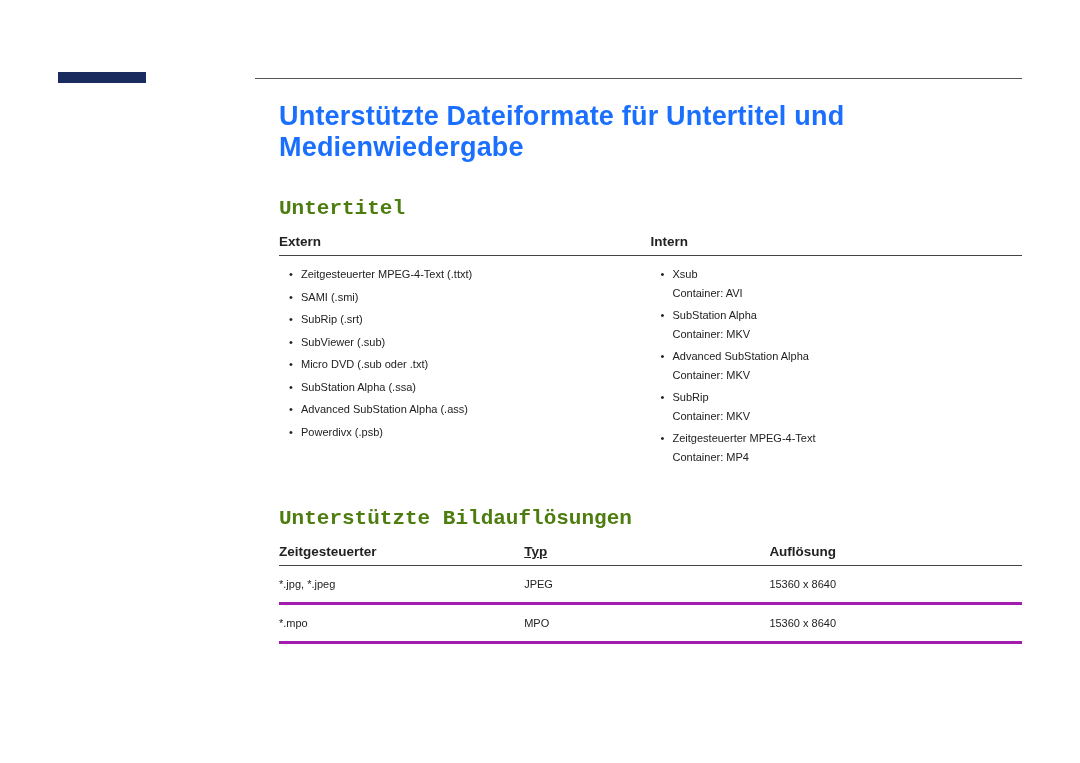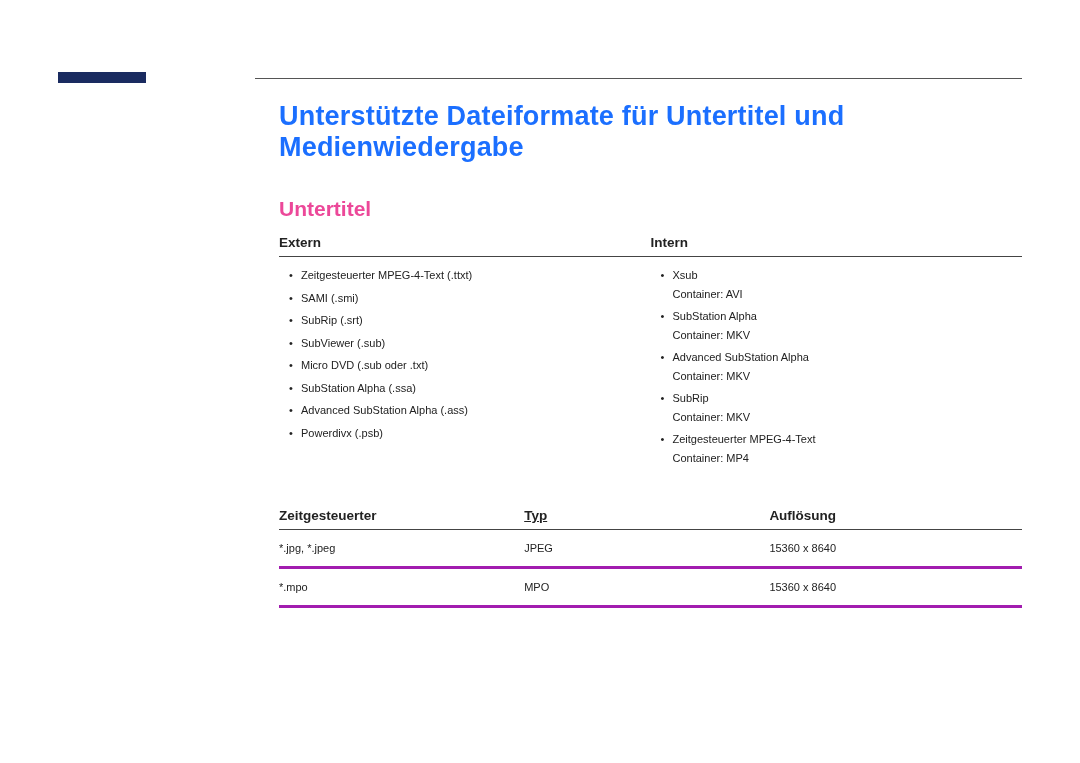--- a/index.html
+++ b/index.html
@@ -38,22 +38,23 @@
     color: #1b6fff;
     font-size: 27px;
     font-weight: 600;
     margin-top: 6px;
     margin-bottom: 34px;
     letter-spacing: 0.2px;
   }
   h2.section {
     font-size: 21px;
     font-weight: 700;
-    color: #ec4899;
+    color: #4d7c0f;
     margin-bottom: 14px;
+    font-family: Liberation Mono, monospace;
   }
   .subtitle-table {
     width: 100%;
     border-collapse: collapse;
   }
   .subtitle-table th {
     text-align: left;
     font-size: 13.5px;
     font-weight: 700;
     padding-bottom: 6px;
@@ -163,20 +164,21 @@
             <span class="sub">Container: MP4</span>
           </li>
         </ul>
       </td>
     </tr>
   </tbody>
     </table>
 
   <div class="spacer"></div>
 
+  <h2 class="section">Unterstützte Bildauflösungen</h2>
 
   <table class="img-table">
     <tbody>
         <tr>
       <th class="col1">Zeitgesteuerter</th>
       <th class="col2">Typ</th>
       <th class="col3">Auflösung</th>
     </tr>
     <tr>
       <td>*.jpg, *.jpeg</td>

